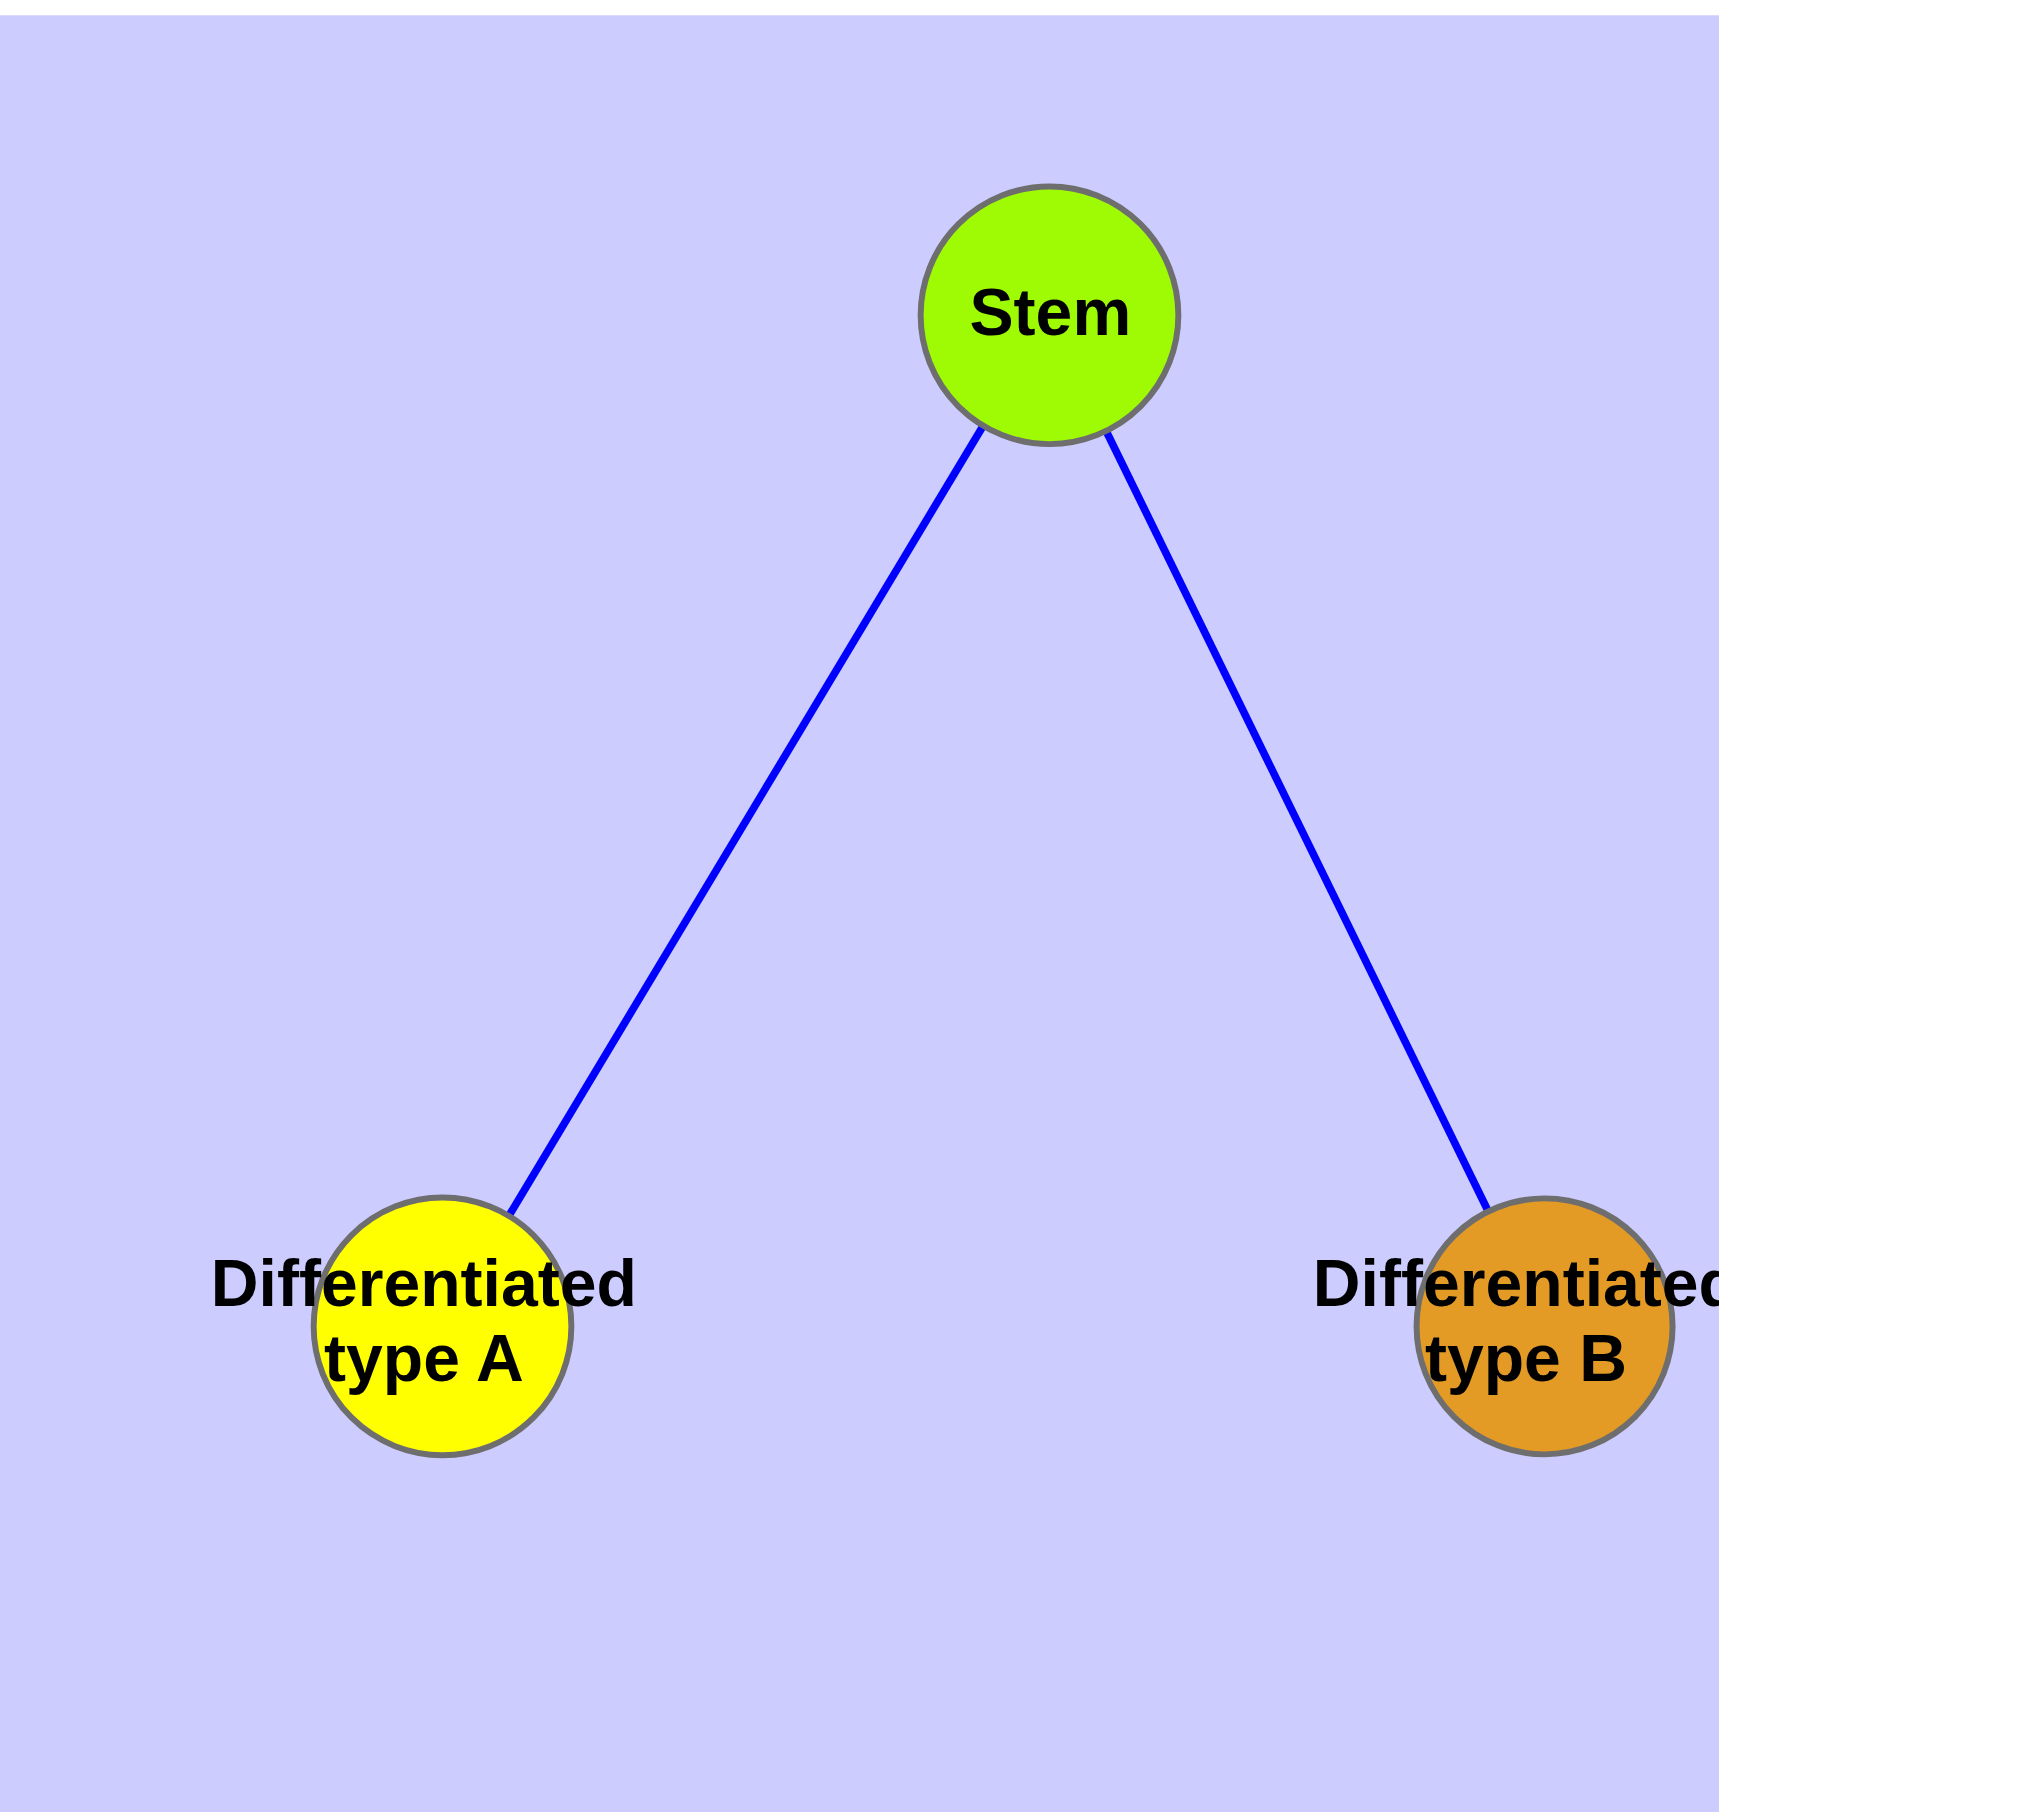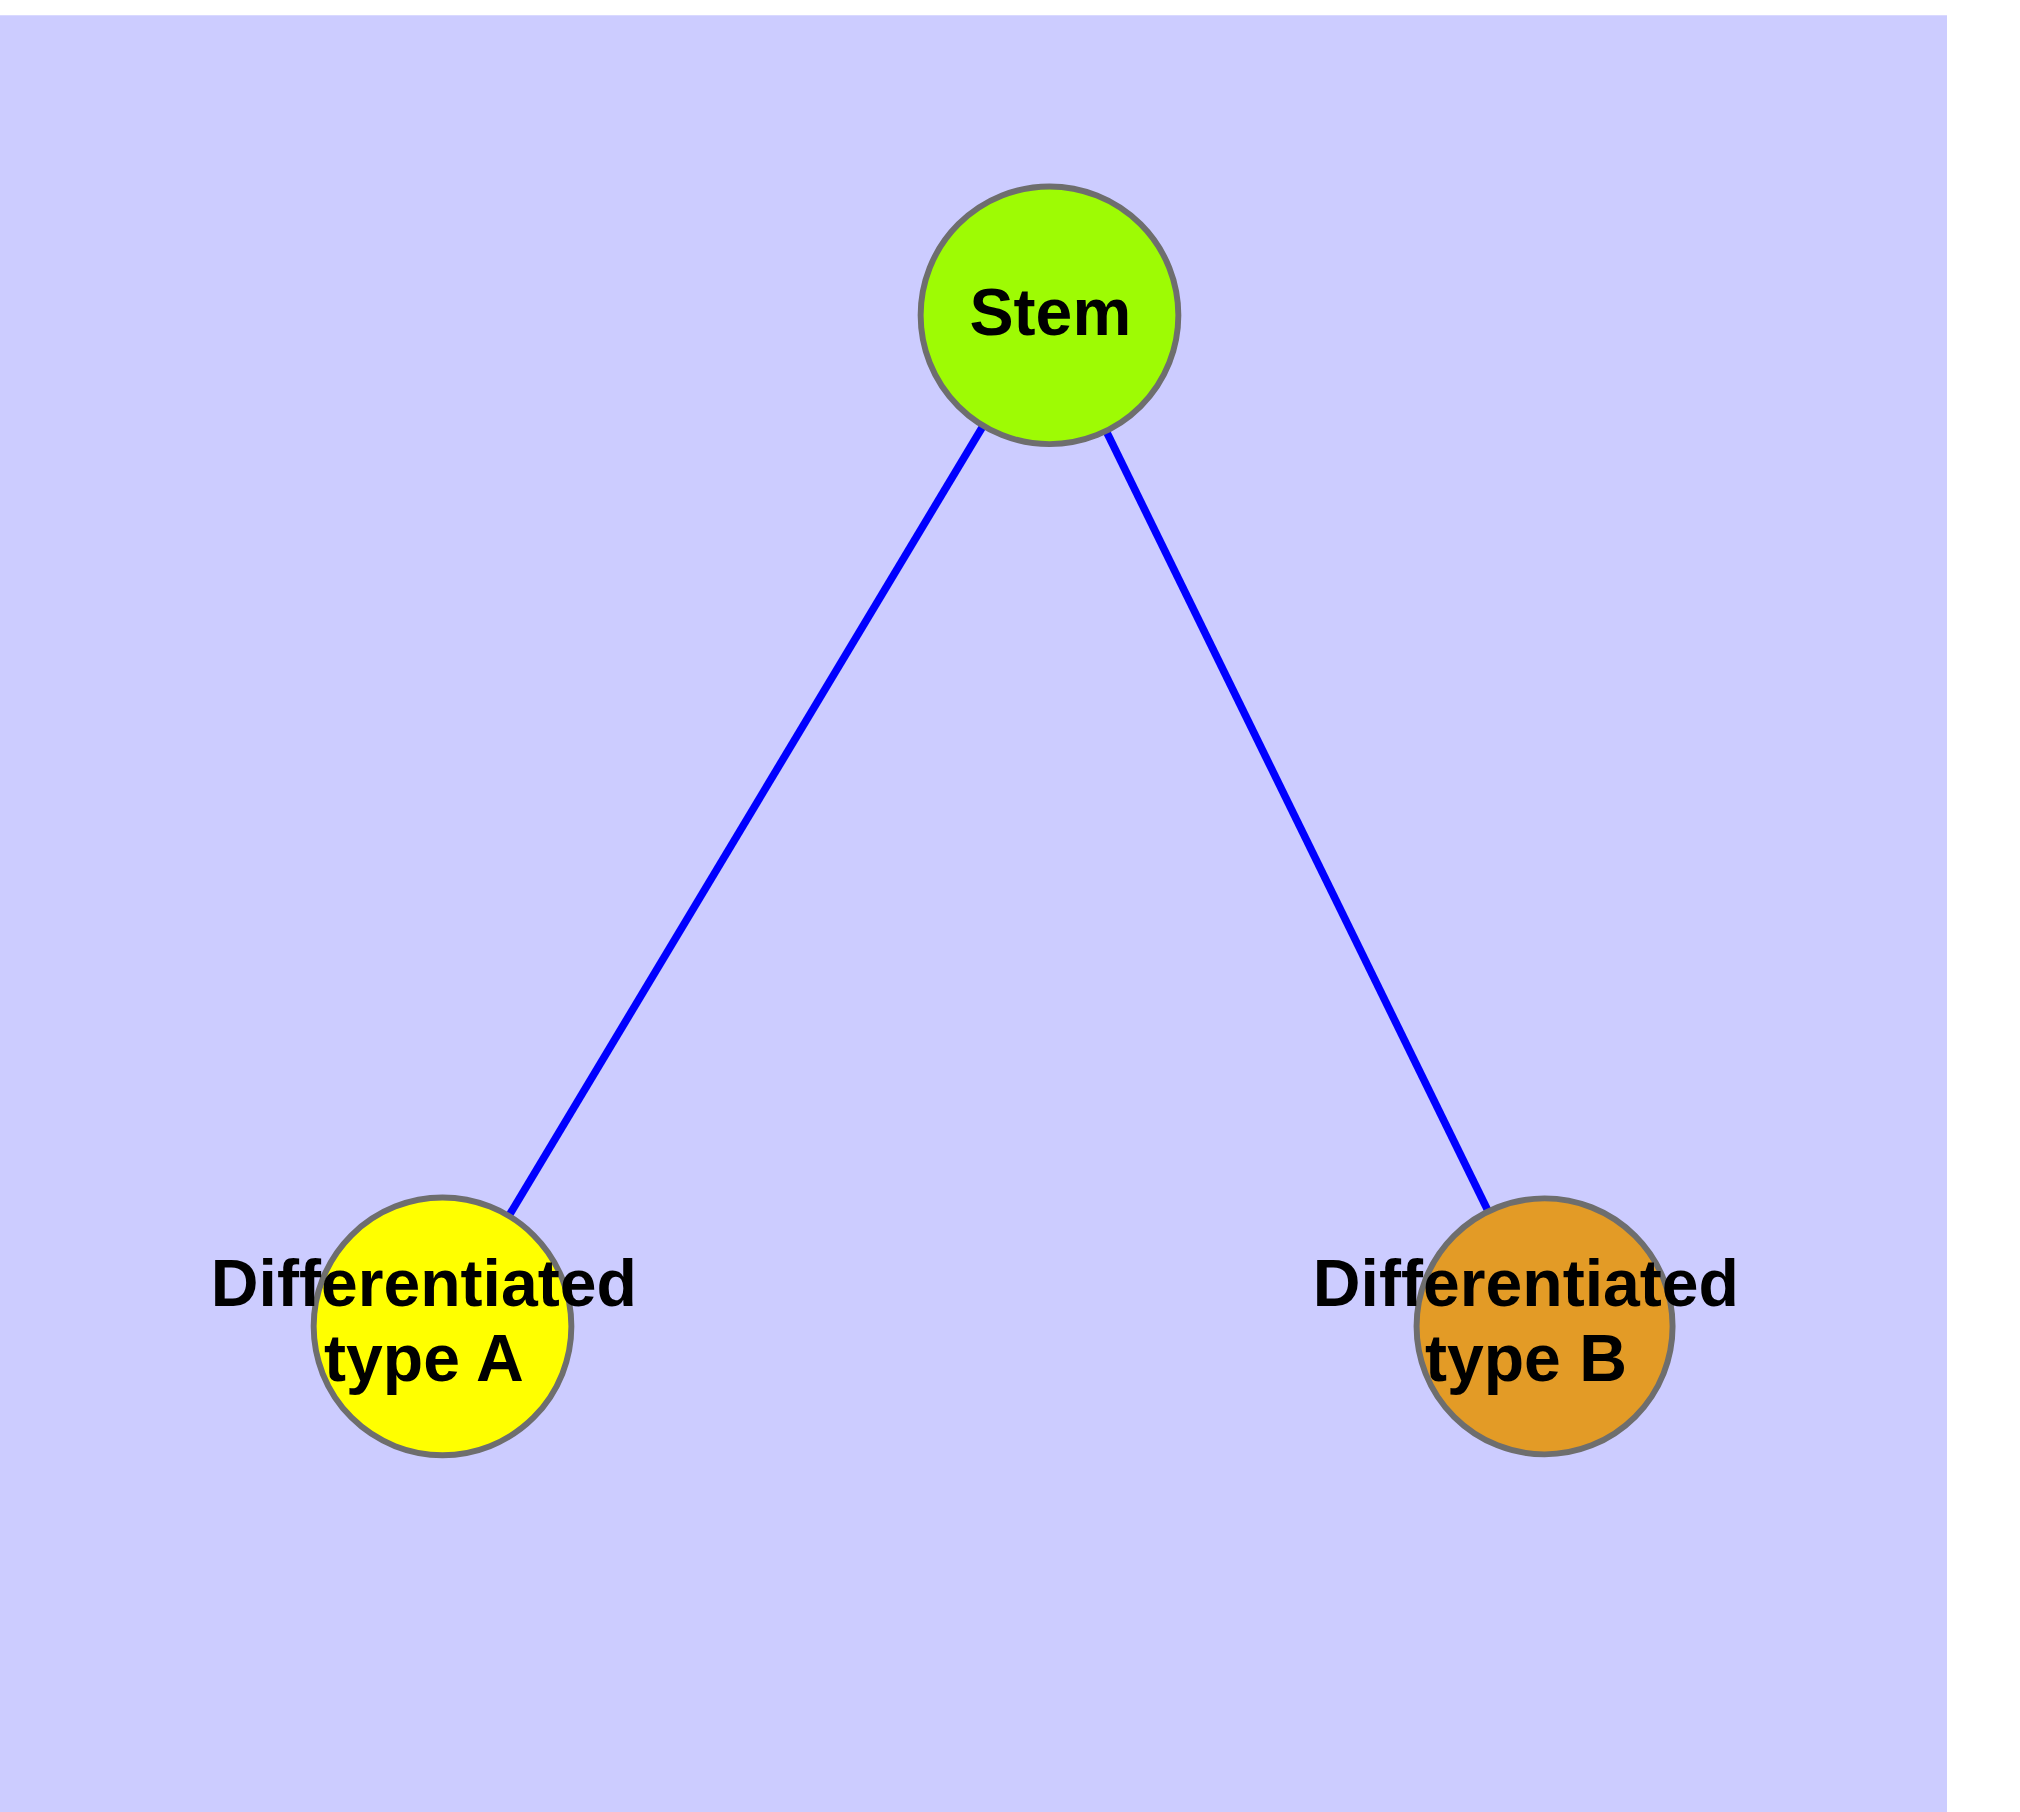--- a/index.html
+++ b/index.html
@@ -28,21 +28,21 @@
     font-family: "Liberation Sans", sans-serif;
     font-weight: bold;
     fill: #000000;
     text-anchor: middle;
     dominant-baseline: middle;
   }
 </style>
 </head>
 <body>
 
-<div id="canvas" style="width: 1947px; height: 1812px; background: rgb(255, 255, 255); text-decoration: underline;">
+<div id="canvas" style="width: 1719px; height: 1812px; background: rgb(255, 255, 255); text-decoration: underline;">
   <svg id="graph-svg" viewBox="0 0 2384 2138" preserveAspectRatio="none" xmlns="http://www.w3.org/2000/svg">
     <rect id="plot-bg" x="0" y="18" width="2316" height="2120" fill="#ccccff"></rect>
     <g id="edges-layer">
         <line x1="1238" y1="372" x2="522" y2="1565" stroke="#0000ff" stroke-width="9"></line>
         <line x1="1238" y1="372" x2="1822" y2="1565" stroke="#0000ff" stroke-width="9"></line>
       </g>
     <g id="nodes-layer">
         <circle cx="1238" cy="372" r="152" fill="#9efb04" stroke="#6e6e6e" stroke-width="7"></circle>
         <circle cx="522" cy="1565" r="152" fill="#ffff00" stroke="#6e6e6e" stroke-width="7"></circle>
         <circle cx="1822" cy="1565" r="151" fill="#e39b26" stroke="#6e6e6e" stroke-width="7"></circle>

